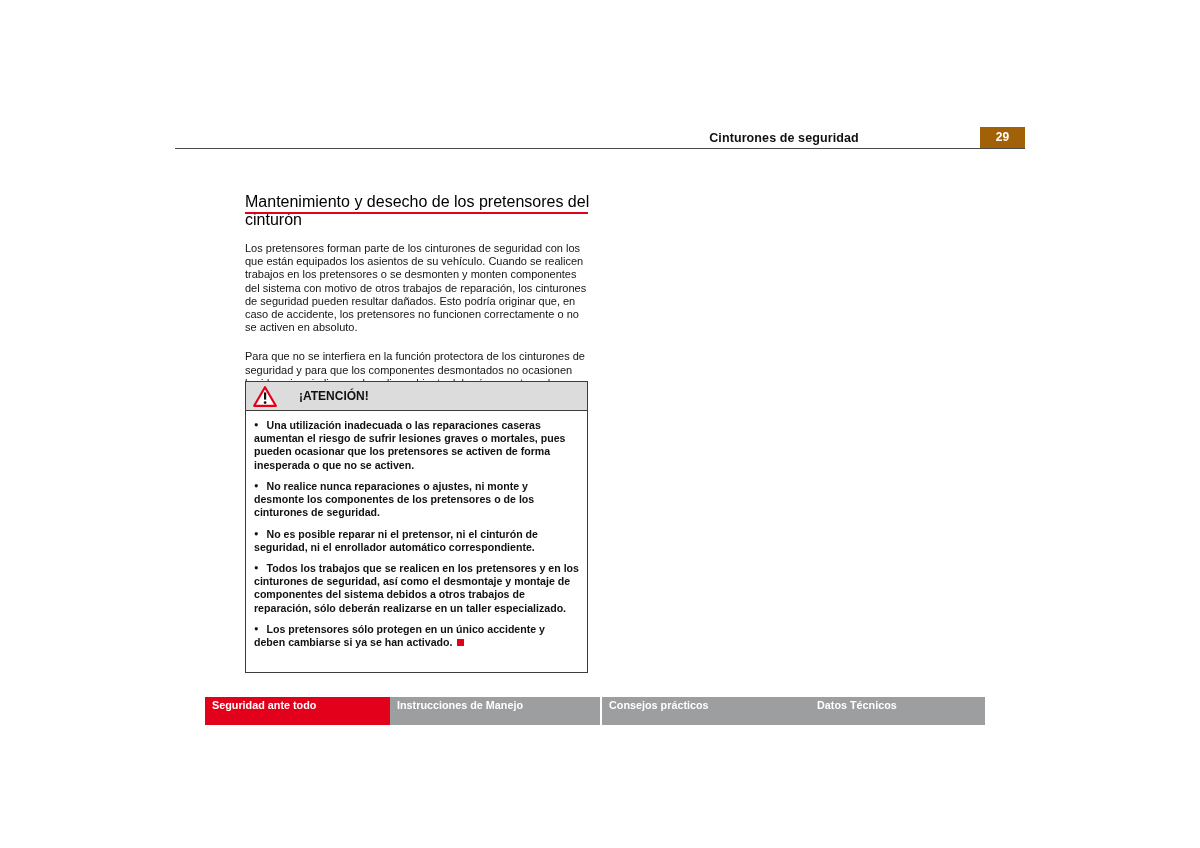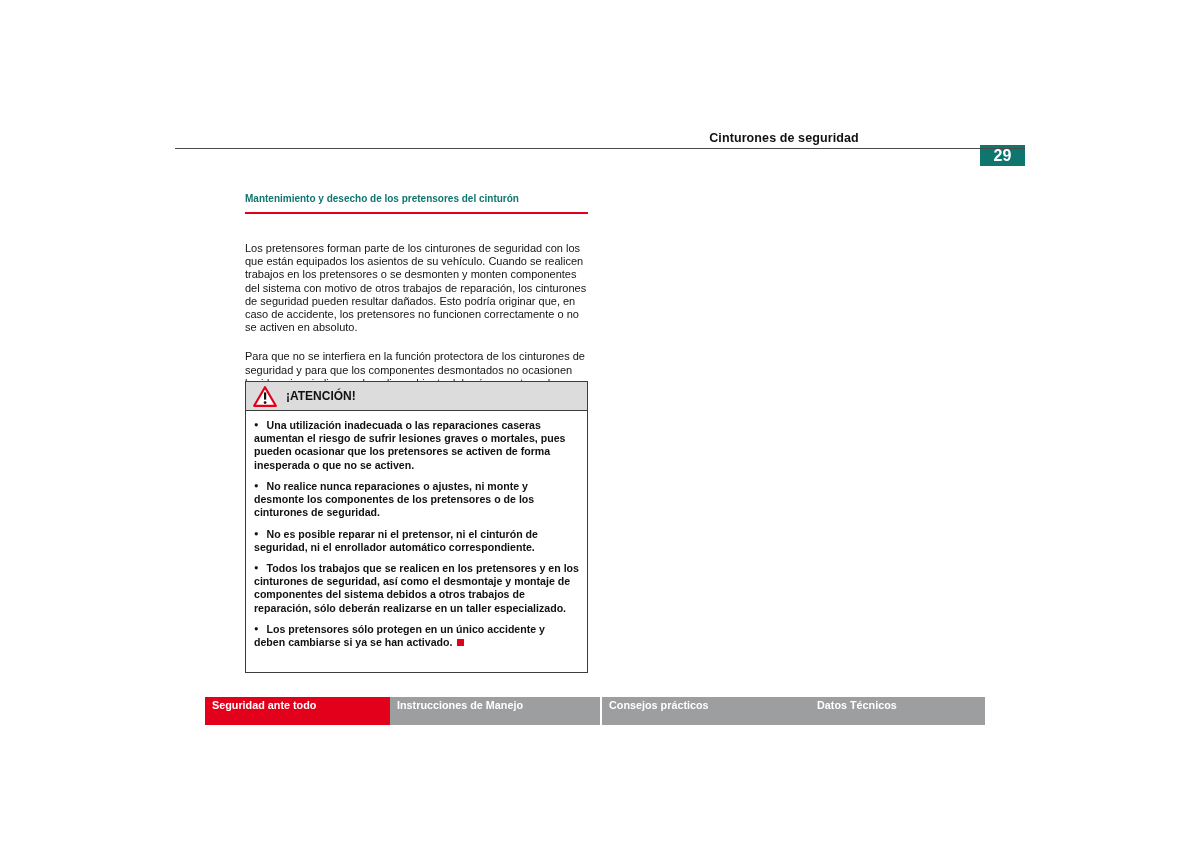--- a/index.html
+++ b/index.html
@@ -35,38 +35,37 @@
     font-weight: 700;
     color: #111111;
     letter-spacing: 0.1px;
   }
   .page-number-box {
     position: absolute;
     left: 980px;
     top: 127px;
     width: 45px;
     height: 21px;
-    background: #0f766e;
+    background: #a16207;
     color: #ffffff;
-    font-size: 16px;
+    font-size: 12px;
     font-weight: 700;
     text-align: center;
     line-height: 21px;
-    margin-top: 18px;
   }
 
   
   .article-heading {
     position: absolute;
     left: 245px;
     top: 193px;
     width: 345px;
-    color: #0f766e;
-    font-size: 10px;
-    font-weight: 700;
+    color: #000000;
+    font-size: 16px;
+    font-weight: 400;
   }
   .heading-underline {
     position: absolute;
     left: 245px;
     top: 212px;
     width: 343px;
     height: 2px;
     background: #e2001a;
   }
   .body-copy {
@@ -88,21 +87,21 @@
     position: absolute;
     left: 245px;
     top: 381px;
     width: 341px;
     border: 1px solid #3c3c3c;
     background: #ffffff;
   }
   .warning-header {
     display: flex;
     align-items: center;
-    gap: 9px;
+    gap: 22px;
     background: #dcdcdc;
     border-bottom: 1px solid #3c3c3c;
     padding: 3px 7px;
     height: 22px;
   }
   .warning-header .tri {
     width: 24px;
     height: 21px;
     flex: 0 0 auto;
   }

